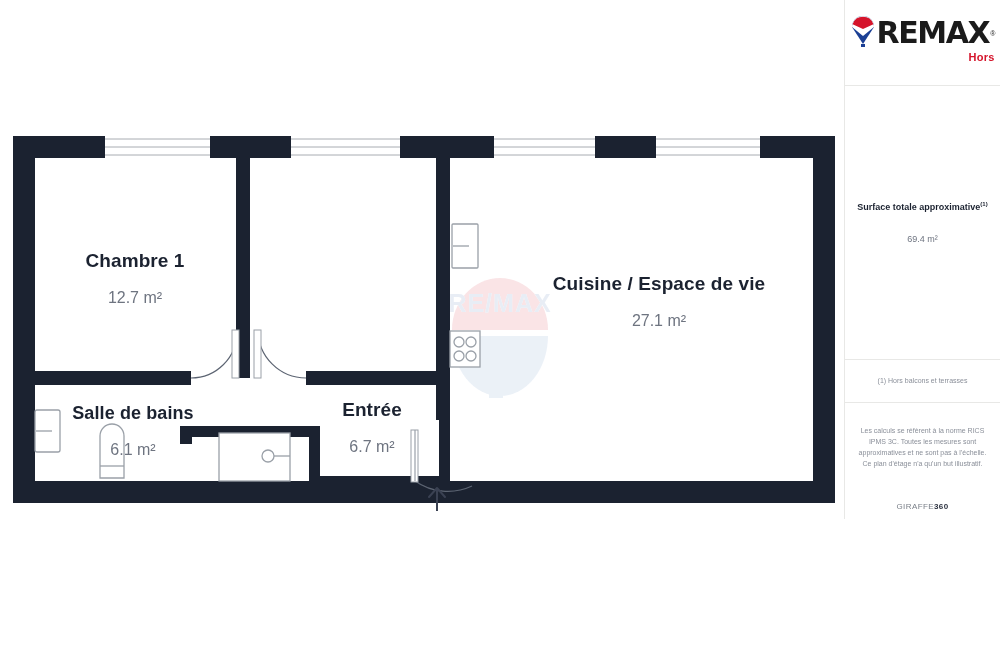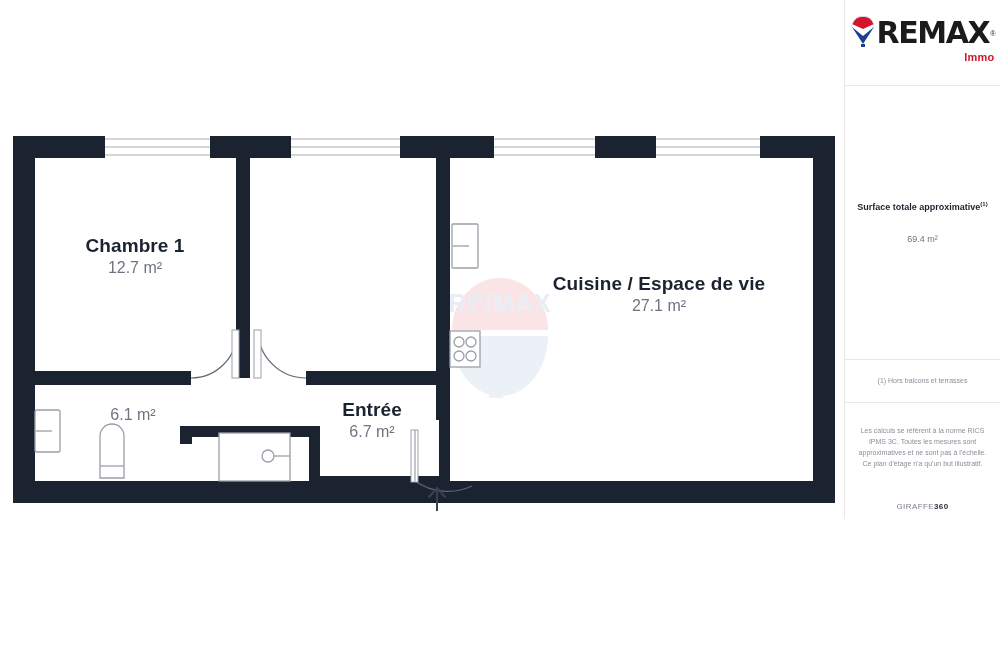--- a/index.html
+++ b/index.html
@@ -44,21 +44,21 @@
   }
   .room-name {
     font-weight: bold;
     color: #1b2230;
     letter-spacing: .1px;
     line-height: 1.1;
   }
   .room-area {
     color: #6e7480;
     line-height: 1.25;
-    margin-top: 1px;
+    margin-top: 16px;
   }
 
   
   #sidebar {
     width: 156px;
     height: 519px;
     background: #ffffff;
     border-left: 1px solid #e8e8e6;
     box-sizing: border-box;
     display: flex;
@@ -332,32 +332,33 @@
           <circle cx="471" cy="356" r="5"></circle>
         </g>
       </g>
 
       <g stroke="#3a4152" stroke-width="2" fill="none">
         <line x1="437" y1="511" x2="437" y2="489"></line>
         <path d="M429 497 L437 488 L445 497" stroke-linecap="round" stroke-linejoin="round"></path>
       </g>
     </svg>
 
-    <div class="room-label" style="left:45px; top:236px; width:180px;">
+    <div class="room-label" style="left:45px; top:251px; width:180px;">
       <div class="room-name" style="font-size:19px;">Chambre 1</div>
       <div class="room-area" style="font-size:16px;">12.7 m²</div>
     </div>
 
 
     <div class="room-label" style="left:505px; top:274px; width:308px;">
       <div class="room-name" style="font-size:19px;">Cuisine / Espace de vie</div>
       <div class="room-area" style="font-size:16px;">27.1 m²</div>
     </div>
 
     <div class="room-label" style="left:36px; top:404px; width:194px;">
+      <div class="room-name" style="font-size:18px;">Salle de bains</div>
       <div class="room-area" style="font-size:16px;">6.1 m²</div>
     </div>
 
     <div class="room-label" style="left:307px; top:400px; width:130px;">
       <div class="room-name" style="font-size:19px;">Entrée</div>
       <div class="room-area" style="font-size:16px;">6.7 m²</div>
     </div>
   </div>
 
   <div id="sidebar">
@@ -367,21 +368,21 @@
         <div class="logo-row">
           <svg width="26" height="34" viewBox="0 0 26 34">
             <path d="M2 11 A 11 11 0 0 1 24 11 L13 28 Z" fill="#1b3f94"></path>
             <path d="M2 11 A 11 11 0 0 1 24 11 L13 20 Z" fill="#ffffff"></path>
             <path d="M2.6 8.2 A 11 11 0 0 1 23.4 8.2 L13 13 Z" fill="#d5142b"></path>
             <rect x="11" y="28" width="4" height="3" fill="#1b3f94"></rect>
           </svg>
           <span class="logo-text">REMAX</span>
           <span class="logo-tm">®</span>
         </div>
-        <div class="logo-sub">Immo</div>
+        <div class="logo-sub">Hors</div>
       </div>
     </div>
 
     <div class="side-sep"></div>
 
     <div id="surface-block">
       <div class="surface-title">
         <span>Surface totale approximative</span><sup>(1)</sup>
       </div>
       <div class="surface-value">69.4 m²</div>

